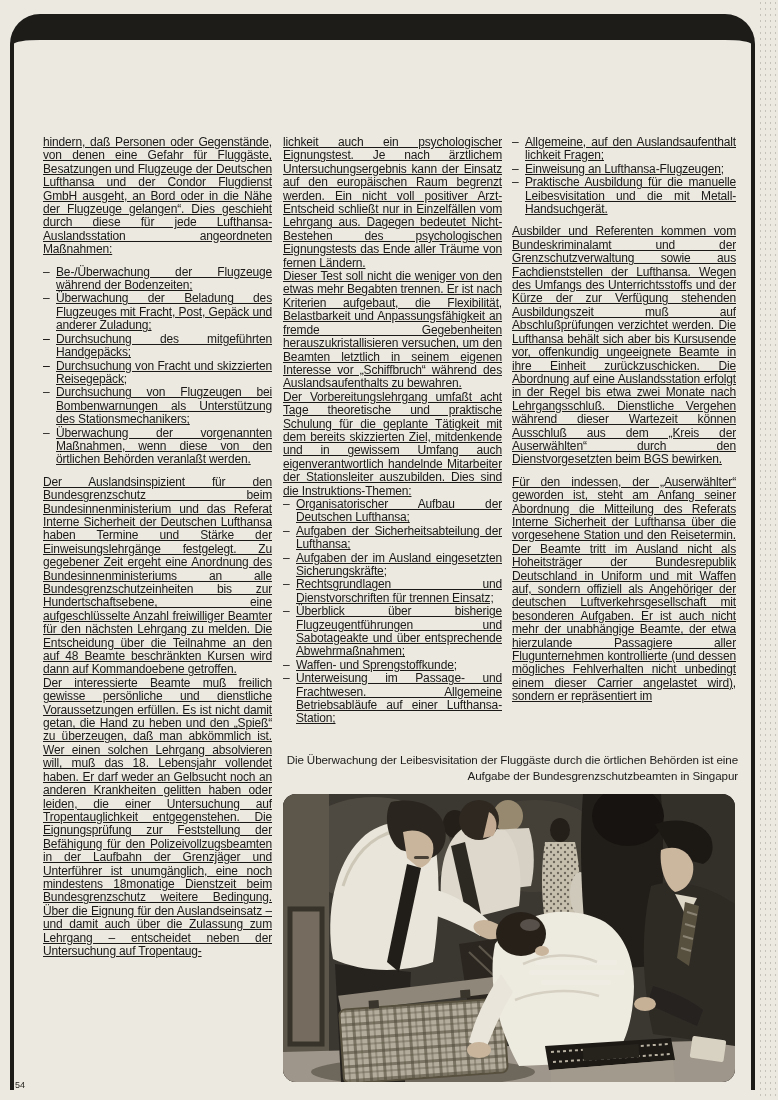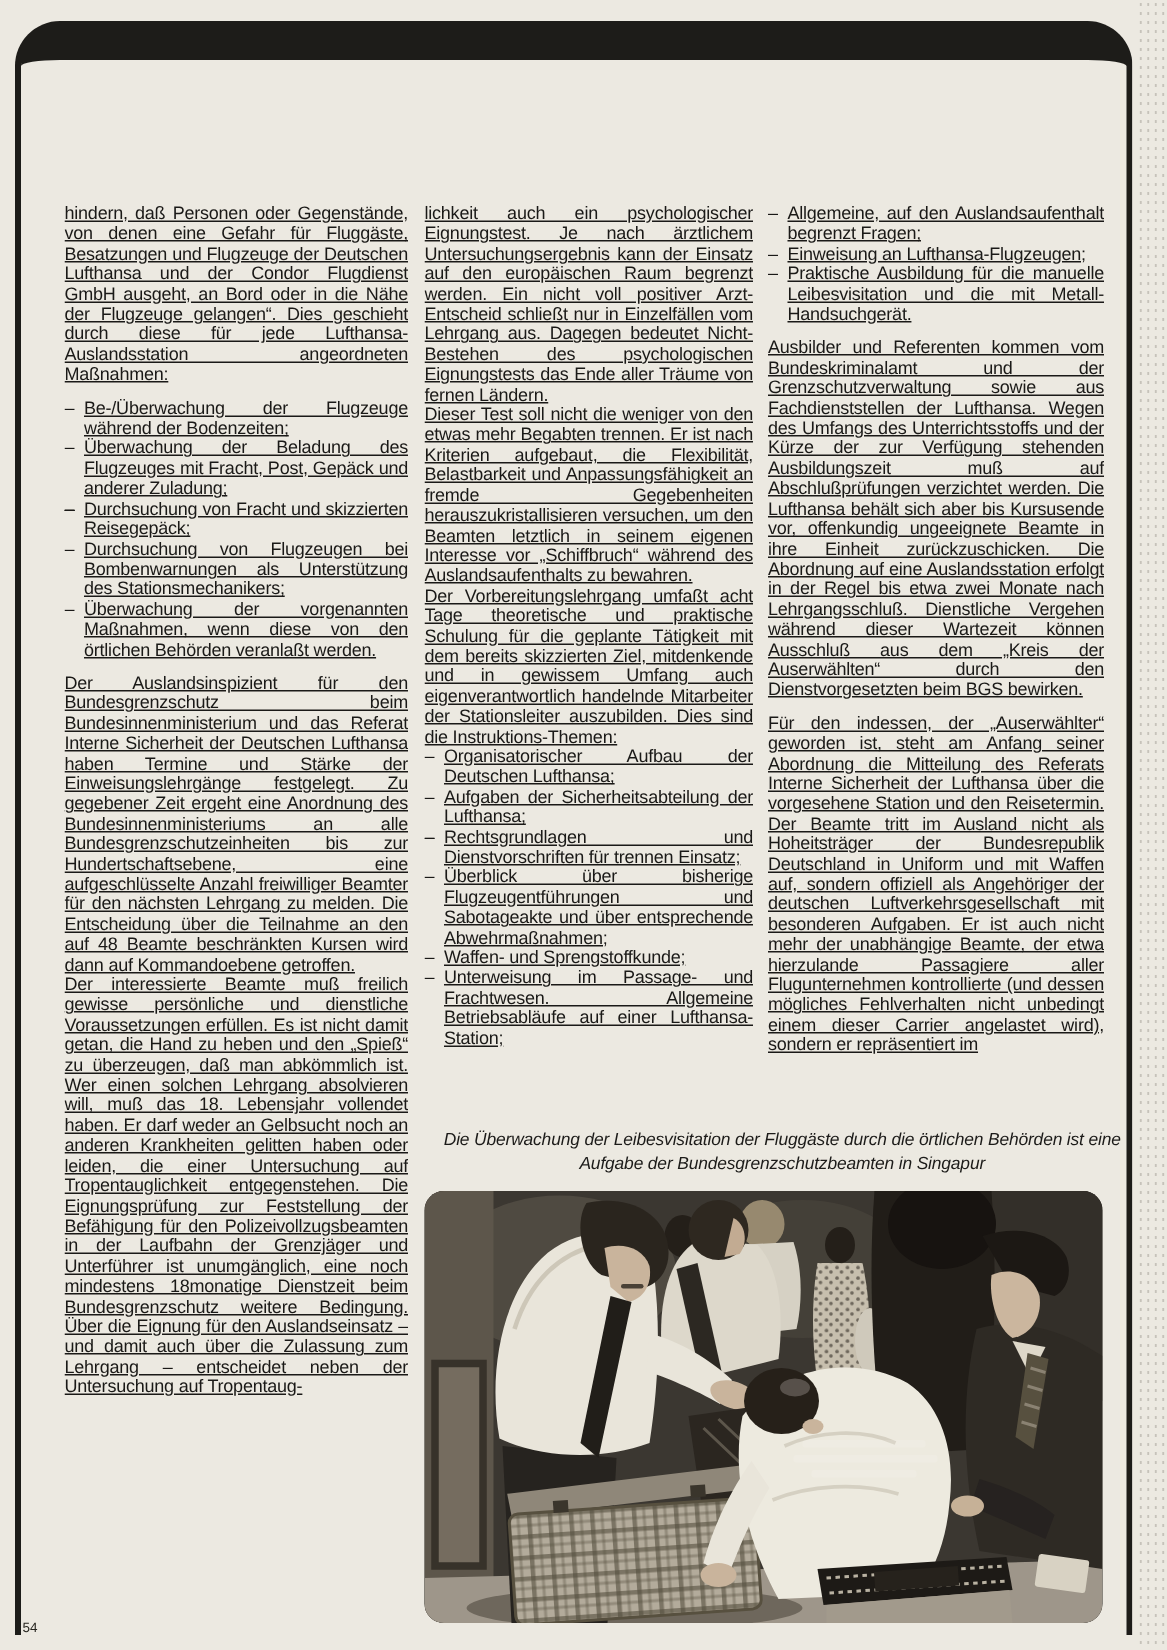--- a/index.html
+++ b/index.html
@@ -36,22 +36,22 @@
   .col1{left:43px;width:229px;height:958px;}
   .col2{left:283px;width:219px;height:610px;}
   .col3{left:512px;width:224px;height:610px;}
   .col p{margin:0;}
   .col .gap{margin-top:9px;}
   .list{margin:0;}
   .list-item{position:relative;padding-left:13px;}
   .list-item .dash{position:absolute;left:0;top:0;}
   .caption{
     position:absolute;left:283px;top:752px;width:455px;
-    font-style:italic;font-size:11.6px;line-height:15.6px;
-    letter-spacing:-0.1px;color:#1c1b19;text-align:center;margin-left:11px;
+    font-size:11.6px;line-height:15.6px;
+    letter-spacing:-0.1px;color:#1c1b19;text-align:right;
   }
   .photo{
     position:absolute;left:283px;top:794px;width:452px;height:288px;
     border-radius:13px;overflow:hidden;background:#3b3731;
   }
   .photo svg{display:block;width:100%;height:100%;}
   .pagenum{
     position:absolute;left:15px;top:1080px;
     font-size:9px;font-weight:normal;color:#26251f;letter-spacing:0;
   }
@@ -63,46 +63,46 @@
 
   <div class="scan-texture"></div>
   <div class="frame"></div>
 
   <div class="col col1">
       <p class="para">hindern, daß Personen oder Gegenstände, von denen eine Gefahr für Fluggäste, Besatzungen und Flugzeuge der Deutschen Lufthansa und der Condor Flugdienst GmbH ausgeht, an Bord oder in die Nähe der Flugzeuge gelangen“. Dies geschieht durch diese für jede Lufthansa-Auslandsstation angeordneten Maßnahmen:</p>
       <div class="list gap">
         <div class="list-item"><span class="dash">–</span><span>Be-/Überwachung der Flugzeuge während der Bodenzeiten;</span></div>
         <div class="list-item"><span class="dash">–</span><span>Überwachung der Beladung des Flugzeuges mit Fracht, Post, Gepäck und anderer Zuladung;</span></div>
         <div class="list-item"><span class="dash">–</span></div>
-        <div class="list-item"><span class="dash">–</span></div>
+        <div class="list-item"><span class="dash">–</span><span>Durchsuchung des mitgeführten Handgepäcks;</span></div>
         <div class="list-item"><span class="dash">–</span></div>
         <div class="list-item"><span class="dash">–</span><span>Durchsuchung von Fracht und skizzierten Reisegepäck;</span></div>
         <div class="list-item"><span class="dash">–</span><span>Durchsuchung von Flugzeugen bei Bombenwarnungen als Unterstützung des Stationsmechanikers;</span></div>
         <div class="list-item"><span class="dash">–</span><span>Überwachung der vorgenannten Maßnahmen, wenn diese von den örtlichen Behörden veranlaßt werden.</span></div>
       </div>
       <p class="para gap">Der Auslandsinspizient für den Bundesgrenzschutz beim Bundesinnenministerium und das Referat Interne Sicherheit der Deutschen Lufthansa haben Termine und Stärke der Einweisungslehrgänge festgelegt. Zu gegebener Zeit ergeht eine Anordnung des Bundesinnenministeriums an alle Bundesgrenzschutzeinheiten bis zur Hundertschaftsebene, eine aufgeschlüsselte Anzahl freiwilliger Beamter für den nächsten Lehrgang zu melden. Die Entscheidung über die Teilnahme an den auf 48 Beamte beschränkten Kursen wird dann auf Kommandoebene getroffen.</p>
       <p class="para">Der interessierte Beamte muß freilich gewisse persönliche und dienstliche Voraussetzungen erfüllen. Es ist nicht damit getan, die Hand zu heben und den „Spieß“ zu überzeugen, daß man abkömmlich ist. Wer einen solchen Lehrgang absolvieren will, muß das 18. Lebensjahr vollendet haben. Er darf weder an Gelbsucht noch an anderen Krankheiten gelitten haben oder leiden, die einer Untersuchung auf Tropentauglichkeit entgegenstehen. Die Eignungsprüfung zur Feststellung der Befähigung für den Polizeivollzugsbeamten in der Laufbahn der Grenzjäger und Unterführer ist unumgänglich, eine noch mindestens 18monatige Dienstzeit beim Bundesgrenzschutz weitere Bedingung. Über die Eignung für den Auslandseinsatz – und damit auch über die Zulassung zum Lehrgang – entscheidet neben der Untersuchung auf Tropentaug-</p>
     </div>
   <div class="col col2">
       <p class="para">lichkeit auch ein psychologischer Eignungstest. Je nach ärztlichem Untersuchungsergebnis kann der Einsatz auf den europäischen Raum begrenzt werden. Ein nicht voll positiver Arzt-Entscheid schließt nur in Einzelfällen vom Lehrgang aus. Dagegen bedeutet Nicht-Bestehen des psychologischen Eignungstests das Ende aller Träume von fernen Ländern.</p>
       <p class="para">Dieser Test soll nicht die weniger von den etwas mehr Begabten trennen. Er ist nach Kriterien aufgebaut, die Flexibilität, Belastbarkeit und Anpassungsfähigkeit an fremde Gegebenheiten herauszukristallisieren versuchen, um den Beamten letztlich in seinem eigenen Interesse vor „Schiffbruch“ während des Auslandsaufenthalts zu bewahren.</p>
       <p class="para">Der Vorbereitungslehrgang umfaßt acht Tage theoretische und praktische Schulung für die geplante Tätigkeit mit dem bereits skizzierten Ziel, mitdenkende und in gewissem Umfang auch eigenverantwortlich handelnde Mitarbeiter der Stationsleiter auszubilden. Dies sind die Instruktions-Themen:</p>
       <div class="list">
         <div class="list-item"><span class="dash">–</span><span>Organisatorischer Aufbau der Deutschen Lufthansa;</span></div>
         <div class="list-item"><span class="dash">–</span><span>Aufgaben der Sicherheitsabteilung der Lufthansa;</span></div>
-        <div class="list-item"><span class="dash">–</span></div>
+        <div class="list-item"><span class="dash">–</span><span>Aufgaben der im Ausland eingesetzten Sicherungskräfte;</span></div>
         <div class="list-item"><span class="dash">–</span><span>Rechtsgrundlagen und Dienstvorschriften für trennen Einsatz;</span></div>
         <div class="list-item"><span class="dash">–</span><span>Überblick über bisherige Flugzeugentführungen und Sabotageakte und über entsprechende Abwehrmaßnahmen;</span></div>
         <div class="list-item"><span class="dash">–</span><span>Waffen- und Sprengstoffkunde;</span></div>
         <div class="list-item"><span class="dash">–</span><span>Unterweisung im Passage- und Frachtwesen. Allgemeine Betriebsabläufe auf einer Lufthansa-Station;</span></div>
       </div>
     </div>
   <div class="col col3">
       <div class="list">
-        <div class="list-item"><span class="dash">–</span><span>Allgemeine, auf den Auslandsaufenthalt begrenzt Fragen;</span></div>
+        <div class="list-item"><span class="dash">–</span><span>Allgemeine, auf den Auslandsaufenthalt lichkeit Fragen;</span></div>
         <div class="list-item"><span class="dash">–</span><span>Einweisung an Lufthansa-Flugzeugen;</span></div>
         <div class="list-item"><span class="dash">–</span><span>Praktische Ausbildung für die manuelle Leibesvisitation und die mit Metall-Handsuchgerät.</span></div>
       </div>
       <p class="para gap">Ausbilder und Referenten kommen vom Bundeskriminalamt und der Grenzschutzverwaltung sowie aus Fachdienststellen der Lufthansa. Wegen des Umfangs des Unterrichtsstoffs und der Kürze der zur Verfügung stehenden Ausbildungszeit muß auf Abschlußprüfungen verzichtet werden. Die Lufthansa behält sich aber bis Kursusende vor, offenkundig ungeeignete Beamte in ihre Einheit zurückzuschicken. Die Abordnung auf eine Auslandsstation erfolgt in der Regel bis etwa zwei Monate nach Lehrgangsschluß. Dienstliche Vergehen während dieser Wartezeit können Ausschluß aus dem „Kreis der Auserwählten“ durch den Dienstvorgesetzten beim BGS bewirken.</p>
       <p class="para gap">Für den indessen, der „Auserwählter“ geworden ist, steht am Anfang seiner Abordnung die Mitteilung des Referats Interne Sicherheit der Lufthansa über die vorgesehene Station und den Reisetermin. Der Beamte tritt im Ausland nicht als Hoheitsträger der Bundesrepublik Deutschland in Uniform und mit Waffen auf, sondern offiziell als Angehöriger der deutschen Luftverkehrsgesellschaft mit besonderen Aufgaben. Er ist auch nicht mehr der unabhängige Beamte, der etwa hierzulande Passagiere aller Flugunternehmen kontrollierte (und dessen mögliches Fehlverhalten nicht unbedingt einem dieser Carrier angelastet wird), sondern er repräsentiert im</p>
     </div>
 
   <div class="caption">Die Überwachung der Leibesvisitation der Fluggäste durch die örtlichen Behörden ist eine Aufgabe der Bundesgrenzschutzbeamten in Singapur</div>
 
   <div class="photo">

